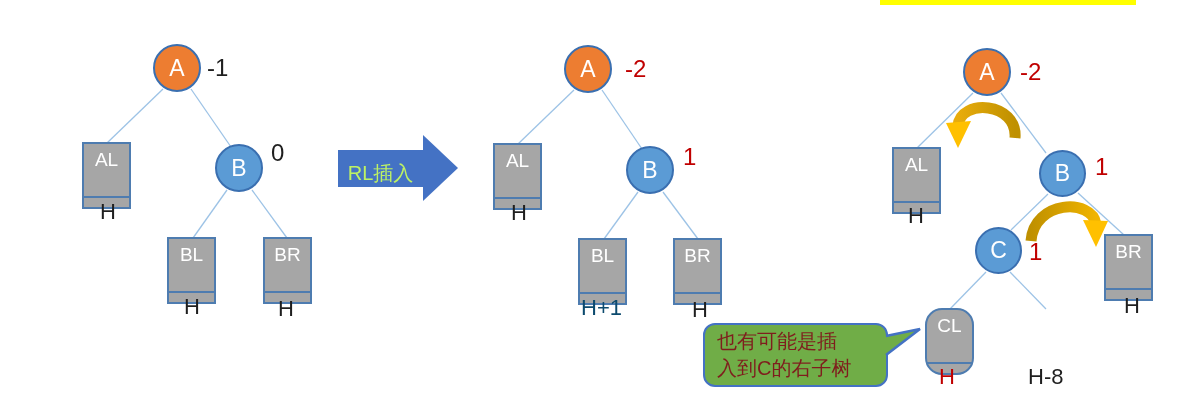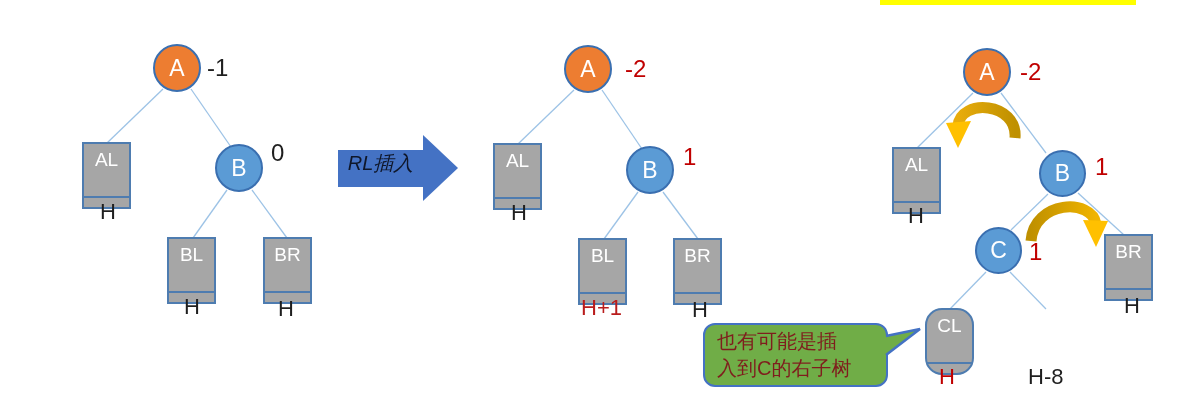--- a/index.html
+++ b/index.html
@@ -24,21 +24,21 @@
     position:absolute;left:0;right:0;top:5px;text-align:center;
     color:#fff;font-size:19px;
   }
   .subtree-box .bx-divider{
     position:absolute;left:0;right:0;bottom:9px;border-top:2px solid #4E7CB0;
   }
   .ann{position:absolute;z-index:2;white-space:nowrap;line-height:1;}
   .block-arrow{position:absolute;left:338px;top:135px;width:120px;height:67px;z-index:3;}
   .ba-shaft{
     position:absolute;left:0;top:15px;width:85px;height:37px;background:#4472C4;
-    display:flex;align-items:flex-start;justify-content:center;color:#0f172a;font-size:20px;font-style:italic;
+    display:flex;align-items:flex-end;justify-content:center;color:#bef264;font-size:20px;
   }
   .ba-head{
     position:absolute;left:85px;top:0;width:0;height:0;
     border-top:33.5px solid transparent;border-bottom:33.5px solid transparent;
     border-left:35px solid #4472C4;
   }
   .bubble{
     position:absolute;left:703px;top:323px;width:185px;height:64px;z-index:4;
     background:#70AD47;border:2.5px solid #4472C4;border-radius:12px;
     box-sizing:border-box;color:#7f1d1d;font-size:20px;line-height:27px;
@@ -135,21 +135,21 @@
       <div class="bx-label">BL</div>
       <div class="bx-divider"></div>
     </div>
     <div class="subtree-box" style="left: 673px; top: 238px;">
       <div class="bx-label">BR</div>
       <div class="bx-divider"></div>
     </div>
     <span class="ann" style="left: 625px; top: 57px; color: rgb(192, 0, 0); font-size: 24px;">-2</span>
     <span class="ann" style="left: 683px; top: 145px; color: rgb(192, 0, 0); font-size: 24px;">1</span>
     <span class="ann" style="left: 511px; top: 202px; color: rgb(31, 31, 31); font-size: 22px;">H</span>
-    <span class="ann" style="left: 581px; top: 297px; color: #b91c1c; font-size: 22px; text-align: right;">H+1</span>
+    <span class="ann" style="left: 581px; top: 297px; color: #0c4a6e; font-size: 22px; text-align: right;">H+1</span>
     <span class="ann" style="left: 692px; top: 299px; color: rgb(31, 31, 31); font-size: 22px;">H</span>
     <div class="node-circle" style="left: 963px; top: 48px; width: 48px; height: 48px; background: rgb(237, 125, 49);">A</div>
     <div class="node-circle" style="left: 1039px; top: 150px; width: 47px; height: 47px; background: rgb(91, 155, 213);">B</div>
     <div class="node-circle" style="left: 975px; top: 227px; width: 47px; height: 47px; background: rgb(91, 155, 213);">C</div>
     <div class="subtree-box" style="left: 892px; top: 147px;">
       <div class="bx-label">AL</div>
       <div class="bx-divider"></div>
     </div>
     <div class="subtree-box" style="left: 1104px; top: 234px;">
       <div class="bx-label">BR</div>

